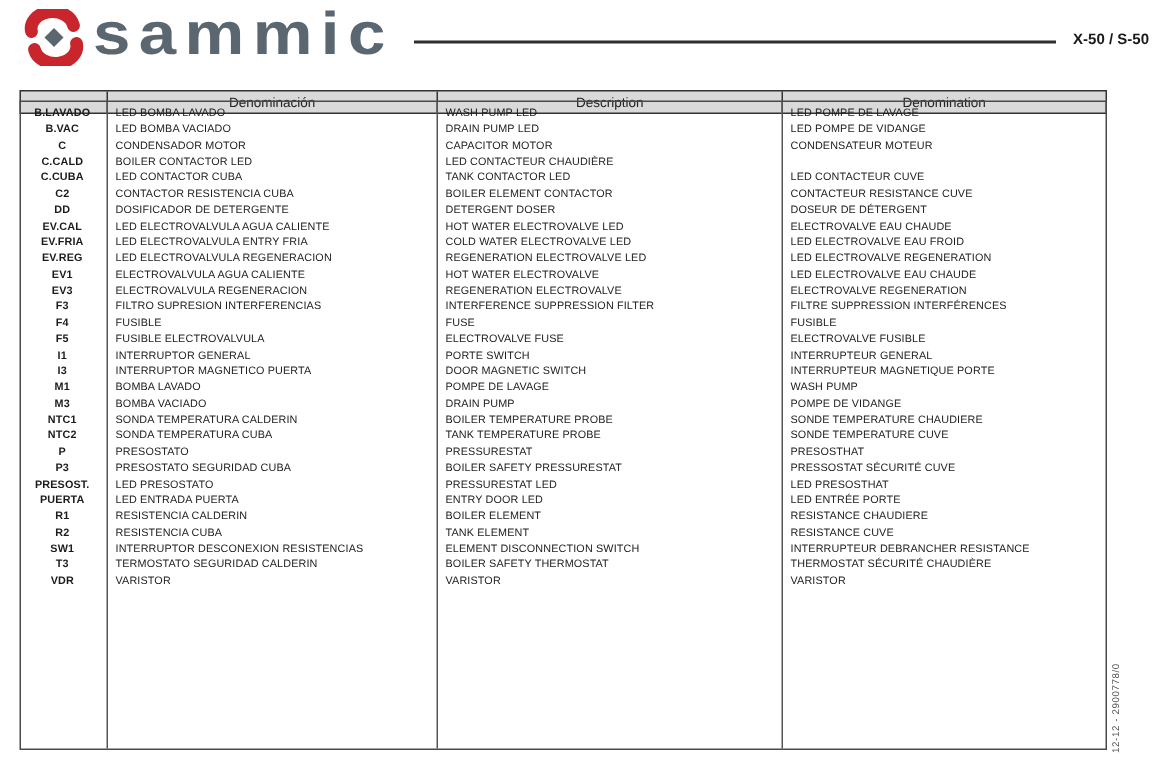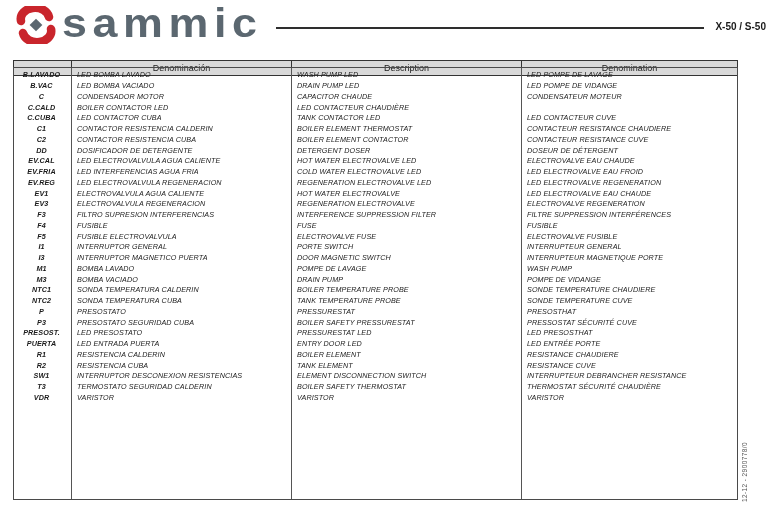--- a/index.html
+++ b/index.html
@@ -20,21 +20,21 @@
            background:#d9d9d9; border:1px solid #333; }
   .thead .hcell { display:flex; align-items:center; justify-content:center;
                   font-size:9px; color:#222; border-left:1px solid #333; overflow:hidden; }
   .thead .hcell:first-child { border-left:none; }
 
   
   .tbody { position:absolute; left:13px; top:67px; width:725px; height:433px;
            border:1px solid #4a4a4a; padding-top:2px; position:absolute; }
   .vline { position:absolute; top:0; bottom:0; width:1px; background:#555; }
   .vline.v1 { left:57px; } .vline.v2 { left:277px; } .vline.v3 { left:507px; }
-  .trow { display:grid; grid-template-columns:57px 220px 230px 1fr; height:10.75px; align-items:center;font-style:italic; }
+  .trow { display:grid; grid-template-columns:57px 220px 230px 1fr; height:10.75px; align-items:center; }
   .cell { font-size:7.2px; line-height:10px; color:#1b1b1b; white-space:nowrap;
           overflow:hidden; padding-left:6px; letter-spacing:0.1px; }
   .cell.code { font-weight:bold; text-align:center; padding-left:0; padding-right:2px; }
 
   
   .doc-ref { position:absolute; left:741px; top:430px; height:72px; width:12px;
              writing-mode:vertical-rl; transform:rotate(180deg);
              font-size:6.5px; color:#555; letter-spacing:0.4px; text-align:left; }
 </style>
 </head>
@@ -73,43 +73,37 @@
   <div class="trow">
     <div class="cell code">B.VAC</div>
     <div class="cell">LED BOMBA VACIADO</div>
     <div class="cell">DRAIN PUMP LED</div>
     <div class="cell">LED POMPE DE VIDANGE</div>
   </div>
 
   <div class="trow">
     <div class="cell code">C</div>
     <div class="cell">CONDENSADOR MOTOR</div>
-    <div class="cell">CAPACITOR CHAUDE</div>
+    <div class="cell">CAPACITOR MOTOR</div>
     <div class="cell">CONDENSATEUR MOTEUR</div>
   </div>
 
   <div class="trow">
     <div class="cell code">C.CALD</div>
     <div class="cell">BOILER CONTACTOR LED</div>
     <div class="cell">LED CONTACTEUR CHAUDIÈRE</div>
   </div>
 
   <div class="trow">
     <div class="cell code">C.CUBA</div>
     <div class="cell">LED CONTACTOR CUBA</div>
     <div class="cell">TANK CONTACTOR LED</div>
     <div class="cell">LED CONTACTEUR CUVE</div>
   </div>
 
-  <div class="trow">
-    <div class="cell code">C1</div>
-    <div class="cell">CONTACTOR RESISTENCIA CALDERIN</div>
-    <div class="cell">BOILER ELEMENT THERMOSTAT</div>
-    <div class="cell">CONTACTEUR RESISTANCE CHAUDIERE</div>
-  </div>
 
   <div class="trow">
     <div class="cell code">C2</div>
     <div class="cell">CONTACTOR RESISTENCIA CUBA</div>
     <div class="cell">BOILER ELEMENT CONTACTOR</div>
     <div class="cell">CONTACTEUR RESISTANCE CUVE</div>
   </div>
 
   <div class="trow">
     <div class="cell code">DD</div>
@@ -120,21 +114,21 @@
 
   <div class="trow">
     <div class="cell code">EV.CAL</div>
     <div class="cell">LED ELECTROVALVULA AGUA CALIENTE</div>
     <div class="cell">HOT WATER ELECTROVALVE LED</div>
     <div class="cell">ELECTROVALVE EAU CHAUDE</div>
   </div>
 
   <div class="trow">
     <div class="cell code">EV.FRIA</div>
-    <div class="cell">LED INTERFERENCIAS AGUA FRIA</div>
+    <div class="cell">LED ELECTROVALVULA ENTRY FRIA</div>
     <div class="cell">COLD WATER ELECTROVALVE LED</div>
     <div class="cell">LED ELECTROVALVE EAU FROID</div>
   </div>
 
   <div class="trow">
     <div class="cell code">EV.REG</div>
     <div class="cell">LED ELECTROVALVULA REGENERACION</div>
     <div class="cell">REGENERATION ELECTROVALVE LED</div>
     <div class="cell">LED ELECTROVALVE REGENERATION</div>
   </div>

